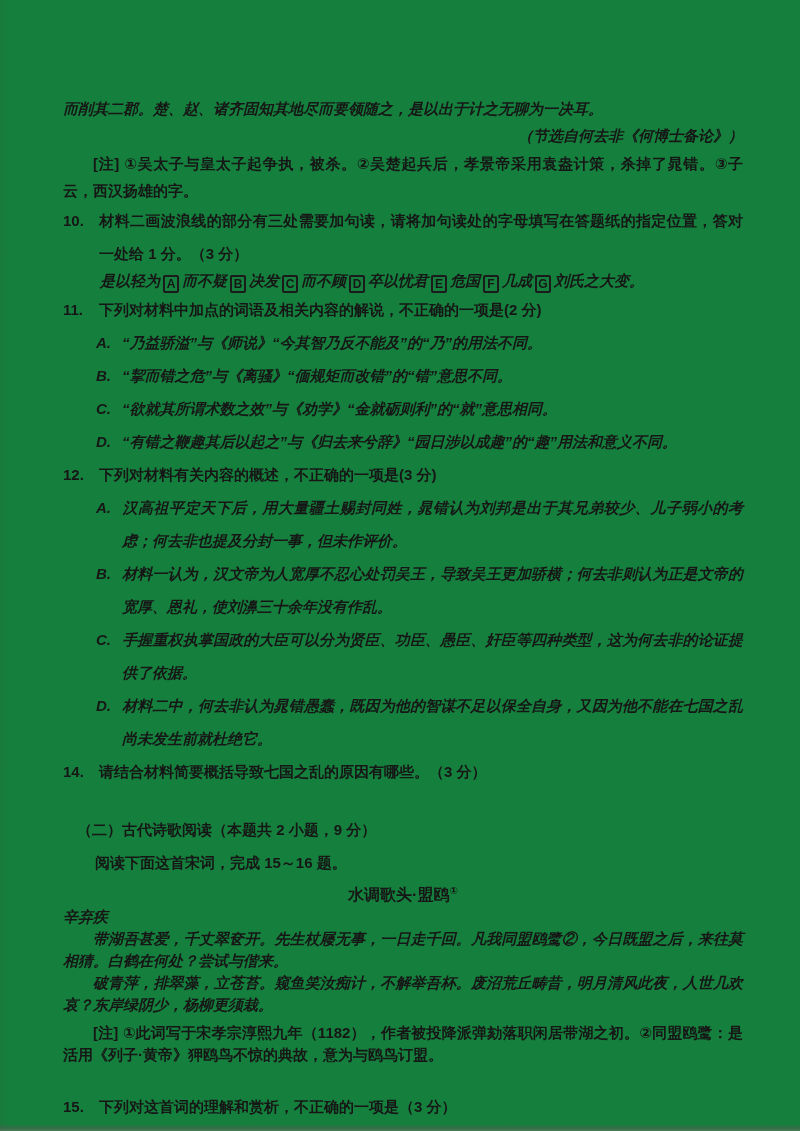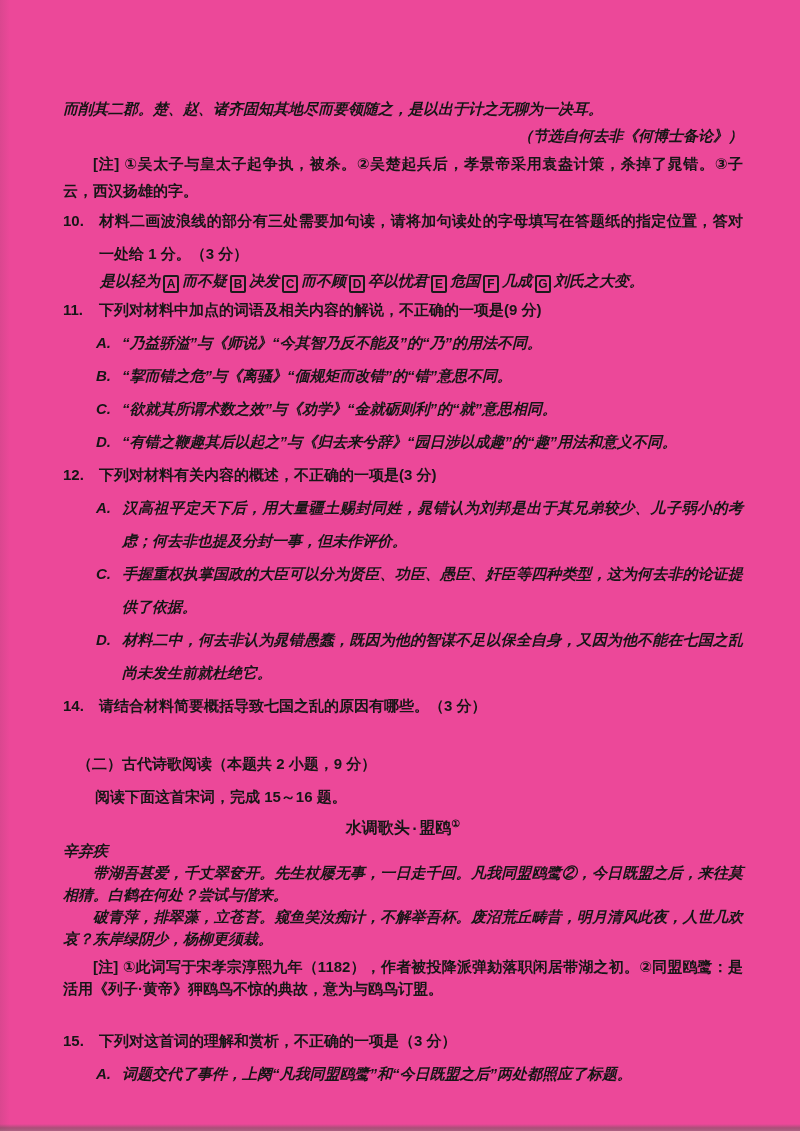--- a/index.html
+++ b/index.html
@@ -6,21 +6,21 @@
   body{
     width:800px;height:1131px;
     background:#f4f4f2;
     font-family:"Liberation Sans","DejaVu Sans",sans-serif;
     color:#161616;
     overflow:hidden;
   }
   .sheet{
     position:relative;
     width:800px;height:1131px;
-    background:#ec4899;
+    background:#15803d;
     box-sizing:border-box;
     padding:96px 57px 0 63px;
   }
   
   .sheet::before{
     content:"";position:absolute;left:0;top:0;bottom:0;width:10px;
     background:linear-gradient(to right,rgba(60,60,55,0.10),rgba(60,60,55,0));
     pointer-events:none;
   }
   .bottom-edge{
@@ -55,21 +55,21 @@
     display:inline-block;box-sizing:border-box;
     min-width:16px;height:18px;line-height:15px;
     border:2px solid #1b1b1b;border-radius:2px;
     text-align:center;vertical-align:-2px;
     font-family:"Liberation Sans","DejaVu Sans",sans-serif;
     font-style:normal;font-weight:700;font-size:12px;
     margin:0 3px;padding:0 1px;
   }
   .sec-header{margin-left:14px;margin-top:25px;}
   .sec-instr{margin-left:32px;}
-  .poem-title{text-align:center;font-size:16px;line-height:22px;margin-top:1px;font-family:Liberation Mono, monospace;}
+  .poem-title{text-align:center;font-size:16px;line-height:22px;margin-top:1px;}
   .poem-title sup{font-size:10px;}
   .poem-author{line-height:21px;font-size:15px;}
   .poem p{line-height:22px;}
   .note-small{font-size:15px;line-height:22px;margin-top:5px;}
   #q13{margin-top:9px;}
   #q15{margin-top:24px;}
   #note2{margin-top:6px;}
   .poem{margin-top:1px;}
 </style>
 </head>
@@ -84,31 +84,32 @@
   </div>
 
   <p class="hei q">
     <span class="qnum">10.</span><span>材料二画波浪线的部分有三处需要加句读，请将加句读处的字母填写在答题纸的指定位置，答对一处给 1 分。（3 分）</span>
   </p>
   <p class="kai sentence">
     <span>是以轻为</span><span class="sq">A</span><span>而不疑</span><span class="sq">B</span><span>决发</span><span class="sq">C</span><span>而不顾</span><span class="sq">D</span><span>卒以忧君</span><span class="sq">E</span><span>危国</span><span class="sq">F</span><span>几成</span><span class="sq">G</span><span>刘氏之大变。</span>
   </p>
 
   <p class="hei q">
-    <span class="qnum">11.</span><span>下列对材料中加点的词语及相关内容的解说，不正确的一项是(9 分)</span>
+    <span class="qnum">11.</span><span>下列对材料中加点的词语及相关内容的解说，不正确的一项是(2 分)</span>
   </p>
   <p class="hei opt"><span class="optlabel">A.</span><span>“乃益骄溢”与《师说》“今其智乃反不能及”的“乃”的用法不同。</span></p>
   <p class="hei opt"><span class="optlabel">B.</span><span>“挈而错之危”与《离骚》“偭规矩而改错”的“错”意思不同。</span></p>
   <p class="hei opt"><span class="optlabel">C.</span><span>“欲就其所谓术数之效”与《劝学》“金就砺则利”的“就”意思相同。</span></p>
   <p class="hei opt"><span class="optlabel">D.</span><span>“有错之鞭趣其后以起之”与《归去来兮辞》“园日涉以成趣”的“趣”用法和意义不同。</span></p>
 
   <p class="hei q">
     <span class="qnum">12.</span><span>下列对材料有关内容的概述，不正确的一项是(3 分)</span>
   </p>
   <p class="hei opt"><span class="optlabel">A.</span><span>汉高祖平定天下后，用大量疆土赐封同姓，晁错认为刘邦是出于其兄弟较少、儿子弱小的考虑；何去非也提及分封一事，但未作评价。</span></p>
+  <p class="hei opt"><span class="optlabel">B.</span><span>材料一认为，汉文帝为人宽厚不忍心处罚吴王，导致吴王更加骄横；何去非则认为正是文帝的宽厚、恩礼，使刘濞三十余年没有作乱。</span></p>
   <p class="hei opt"><span class="optlabel">C.</span><span>手握重权执掌国政的大臣可以分为贤臣、功臣、愚臣、奸臣等四种类型，这为何去非的论证提供了依据。</span></p>
   <p class="hei opt"><span class="optlabel">D.</span><span>材料二中，何去非认为晁错愚蠢，既因为他的智谋不足以保全自身，又因为他不能在七国之乱尚未发生前就杜绝它。</span></p>
 
 
   <p class="hei q">
     <span class="qnum">14.</span><span>请结合材料简要概括导致七国之乱的原因有哪些。（3 分）</span>
   </p>
 
   <p class="hei sec-header">（二）古代诗歌阅读（本题共 2 小题，9 分）</p>
   <p class="hei sec-instr">阅读下面这首宋词，完成 15～16 题。</p>

